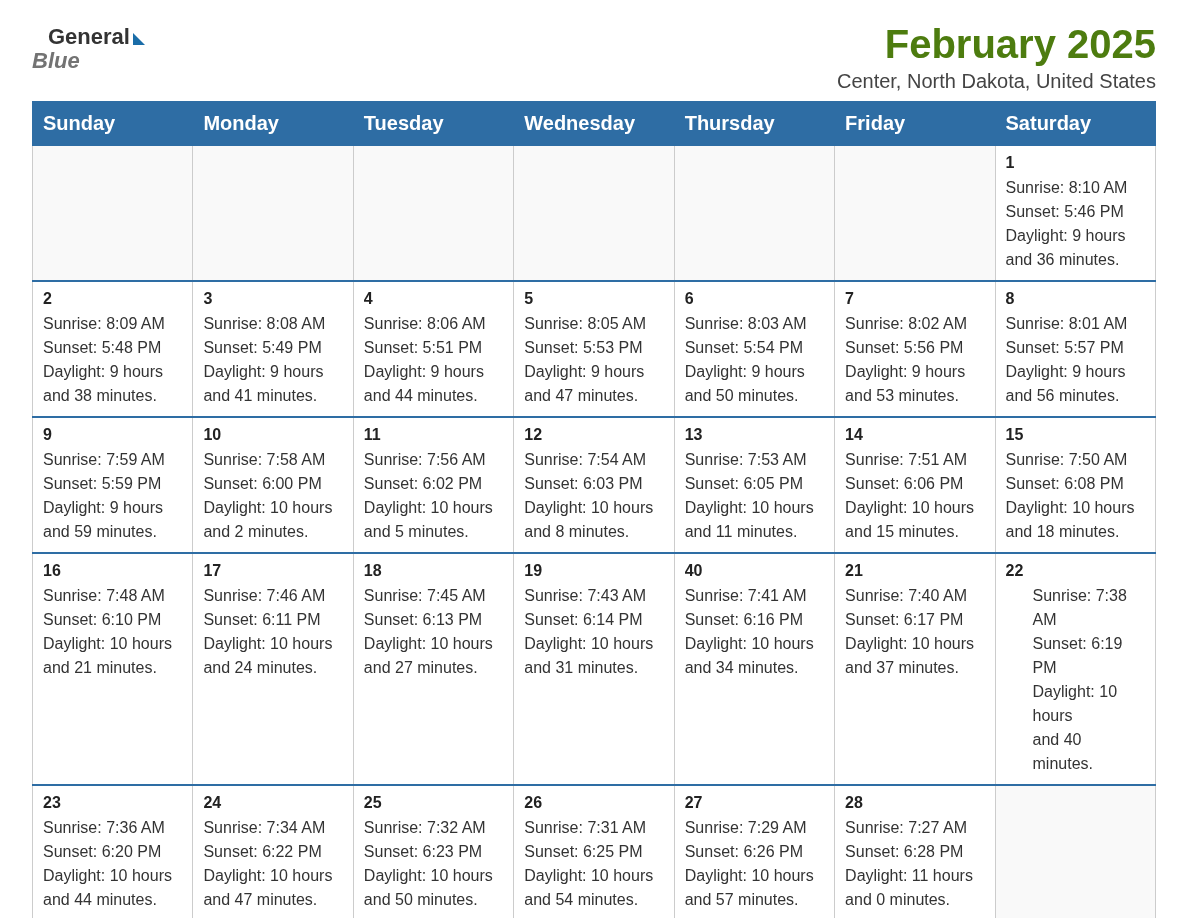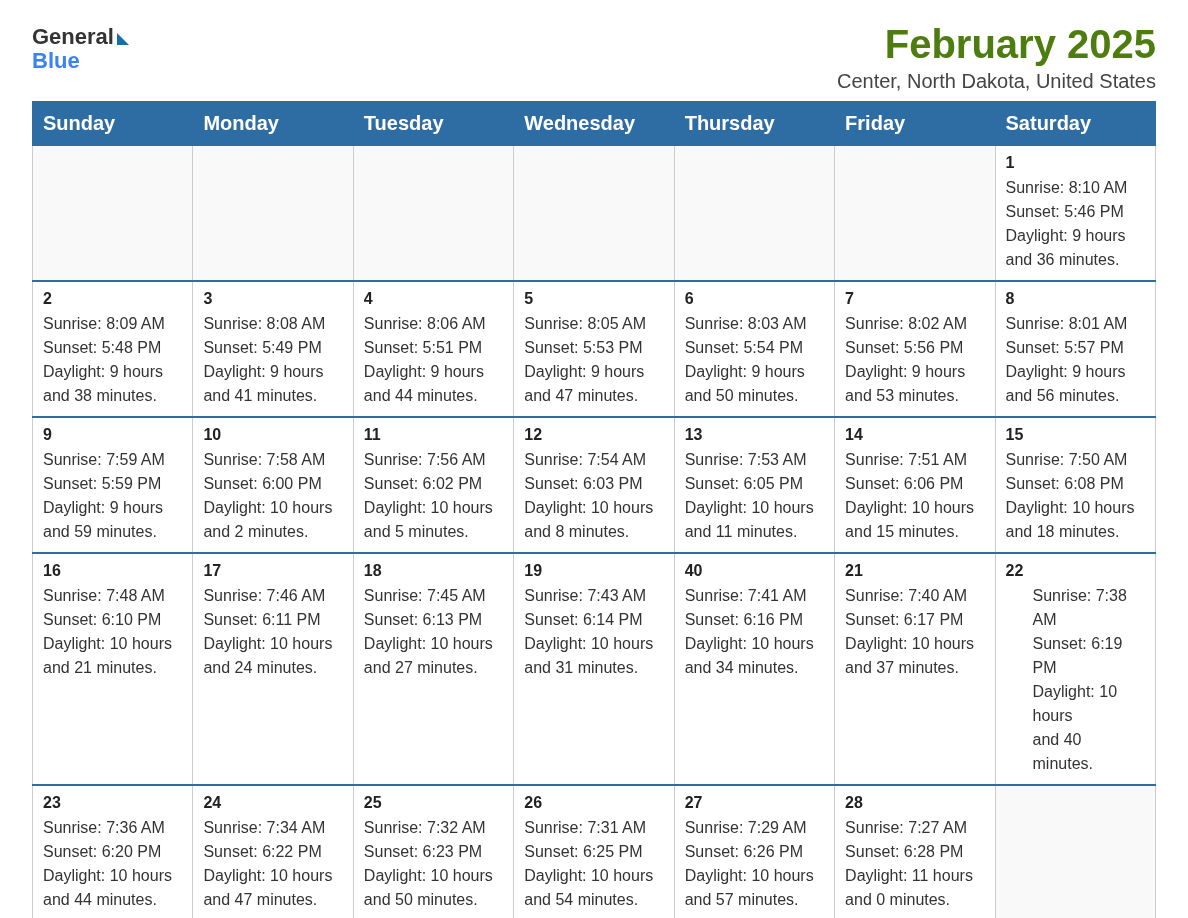--- a/index.html
+++ b/index.html
@@ -20,35 +20,37 @@
       display: flex;
       flex-direction: column;
       align-items: flex-start;
     }
     .logo-general {
       font-size: 22px;
       font-weight: bold;
       color: #333;
       display: flex;
       align-items: center;
+      margin-left: 16px;
     }
     .logo-arrow {
       width: 0;
       height: 0;
       border-left: 12px solid #1a6da8;
       border-top: 12px solid transparent;
       border-bottom: 0px solid transparent;
       margin-left: 3px;
       margin-top: 4px;
     }
     .logo-blue {
       font-size: 22px;
       font-weight: bold;
-      color: #3b82f6;
+      color: #737373;
       margin-top: -2px;
+      font-style: italic;
     }
     .title-area {
       text-align: right;
     }
     .month-title {
       font-size: 40px;
       font-weight: 900;
       color: #4d7c0f;
       line-height: 1;
     }

